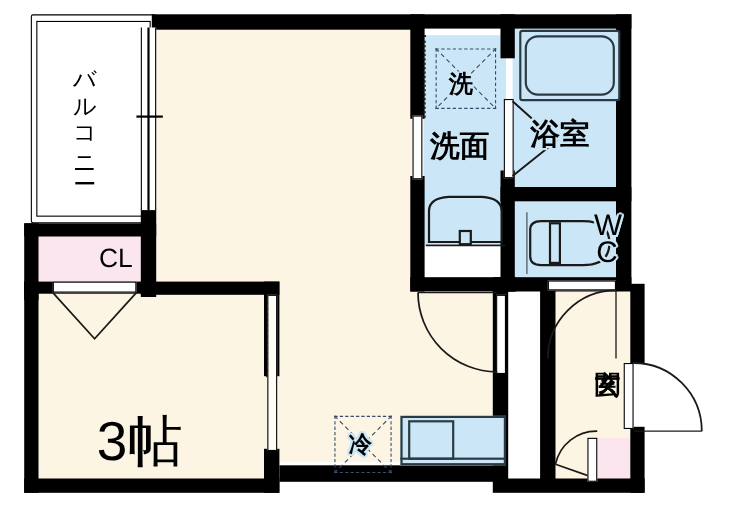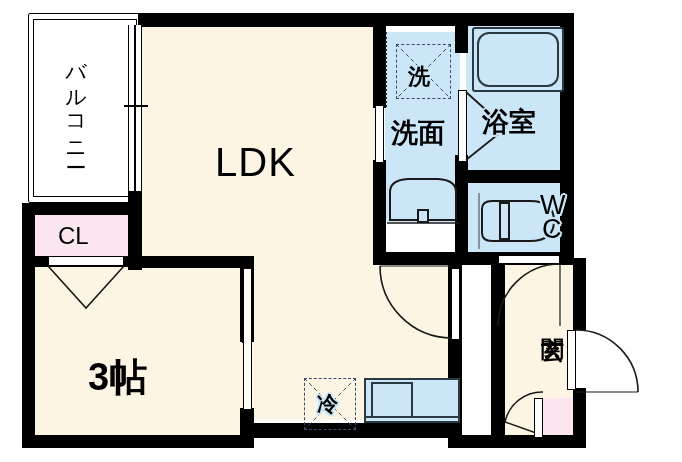--- a/index.html
+++ b/index.html
@@ -68,29 +68,30 @@
     text-shadow:
       2px 0 #cbe7f7, -2px 0 #cbe7f7, 0 2px #cbe7f7, 0 -2px #cbe7f7,
       1.5px 1.5px #cbe7f7, -1.5px 1.5px #cbe7f7,
       1.5px -1.5px #cbe7f7, -1.5px -1.5px #cbe7f7;
   }
   .label.on-pink {
     text-shadow:
       2px 0 #fbe6ef, -2px 0 #fbe6ef, 0 2px #fbe6ef, 0 -2px #fbe6ef,
       1.5px 1.5px #fbe6ef, -1.5px 1.5px #fbe6ef,
       1.5px -1.5px #fbe6ef, -1.5px -1.5px #fbe6ef;
+    margin-left: 32px;
   }
   .label.on-white {
     text-shadow: none;
   }
 
   .lbl-ldk       { left: 215px; top: 140px; font-size: 40px; font-weight: 500; letter-spacing: 1px; }
   .lbl-ldk-area  { left: 196px; top: 190px; font-size: 37px; font-weight: 500; }
   .lbl-bed       { left: 78px;  top: 302px; font-size: 38px; font-weight: 600; letter-spacing: 2px; }
-  .lbl-bed-area  { left: 88px;  top: 352px; font-size: 38px; font-weight: 700; }
+  .lbl-bed-area  { left: 88px;  top: 368px; font-size: 50px; font-weight: 400; }
   .lbl-cl        { left: 58px;  top: 222px; font-size: 24px; font-weight: 500; }
   .lbl-sen       { left: 408px; top: 62px;  font-size: 22px; font-weight: 600; }
   .lbl-senmen    { left: 391px; top: 115px; font-size: 27px; font-weight: 600; }
   .lbl-yoku      { left: 482px; top: 104px; font-size: 27px; font-weight: 600; }
   .lbl-wc-w      { left: 540px; top: 190px; font-size: 27px; font-weight: 500; }
   .lbl-wc-c      { left: 542px; top: 214px; font-size: 27px; font-weight: 500; }
   .lbl-rei       { left: 317px; top: 390px; font-size: 21px; font-weight: 600; }
   .lbl-balcony   { left: 62px;  top: 48px;  font-size: 21px; font-weight: 500;
                    writing-mode: vertical-rl; text-orientation: upright; letter-spacing: 3px; }
   .lbl-genkan    { left: 538px; top: 318px; font-size: 23px; font-weight: 600;
@@ -260,21 +261,20 @@
     <svg width="52" height="52" style="position:absolute; left:-1px; top:-1px;">
       <line x1="0" y1="0" x2="52" y2="52" stroke="#3a4a6a" stroke-width="1" stroke-dasharray="4,3"></line>
       <line x1="52" y1="0" x2="0" y2="52" stroke="#3a4a6a" stroke-width="1" stroke-dasharray="4,3"></line>
     </svg>
   </div>
 
   <div class="abs fixture-outline" style="left:364px; top:378px; width:96px; height:45px; border-width:2px;"></div>
   <div class="abs fixture-outline" style="left:371px; top:382px; width:42px; height:36px; border-width:2px;"></div>
   <div class="abs" style="left:364px; top:416px; width:96px; height:2px; background:#2b3a42;"></div>
 
-  <div class="label lbl-ldk">LDK</div>
 
   <div class="label lbl-bed-area">3帖</div>
 
   <div class="label lbl-sen on-blue">洗</div>
   <div class="label lbl-senmen on-blue">洗面</div>
   <div class="label lbl-yoku on-blue">浴室</div>
   <div class="label lbl-wc-w on-blue">W</div>
   <div class="label lbl-wc-c on-blue">C</div>
 
   <div class="label lbl-rei on-blue">冷</div>

